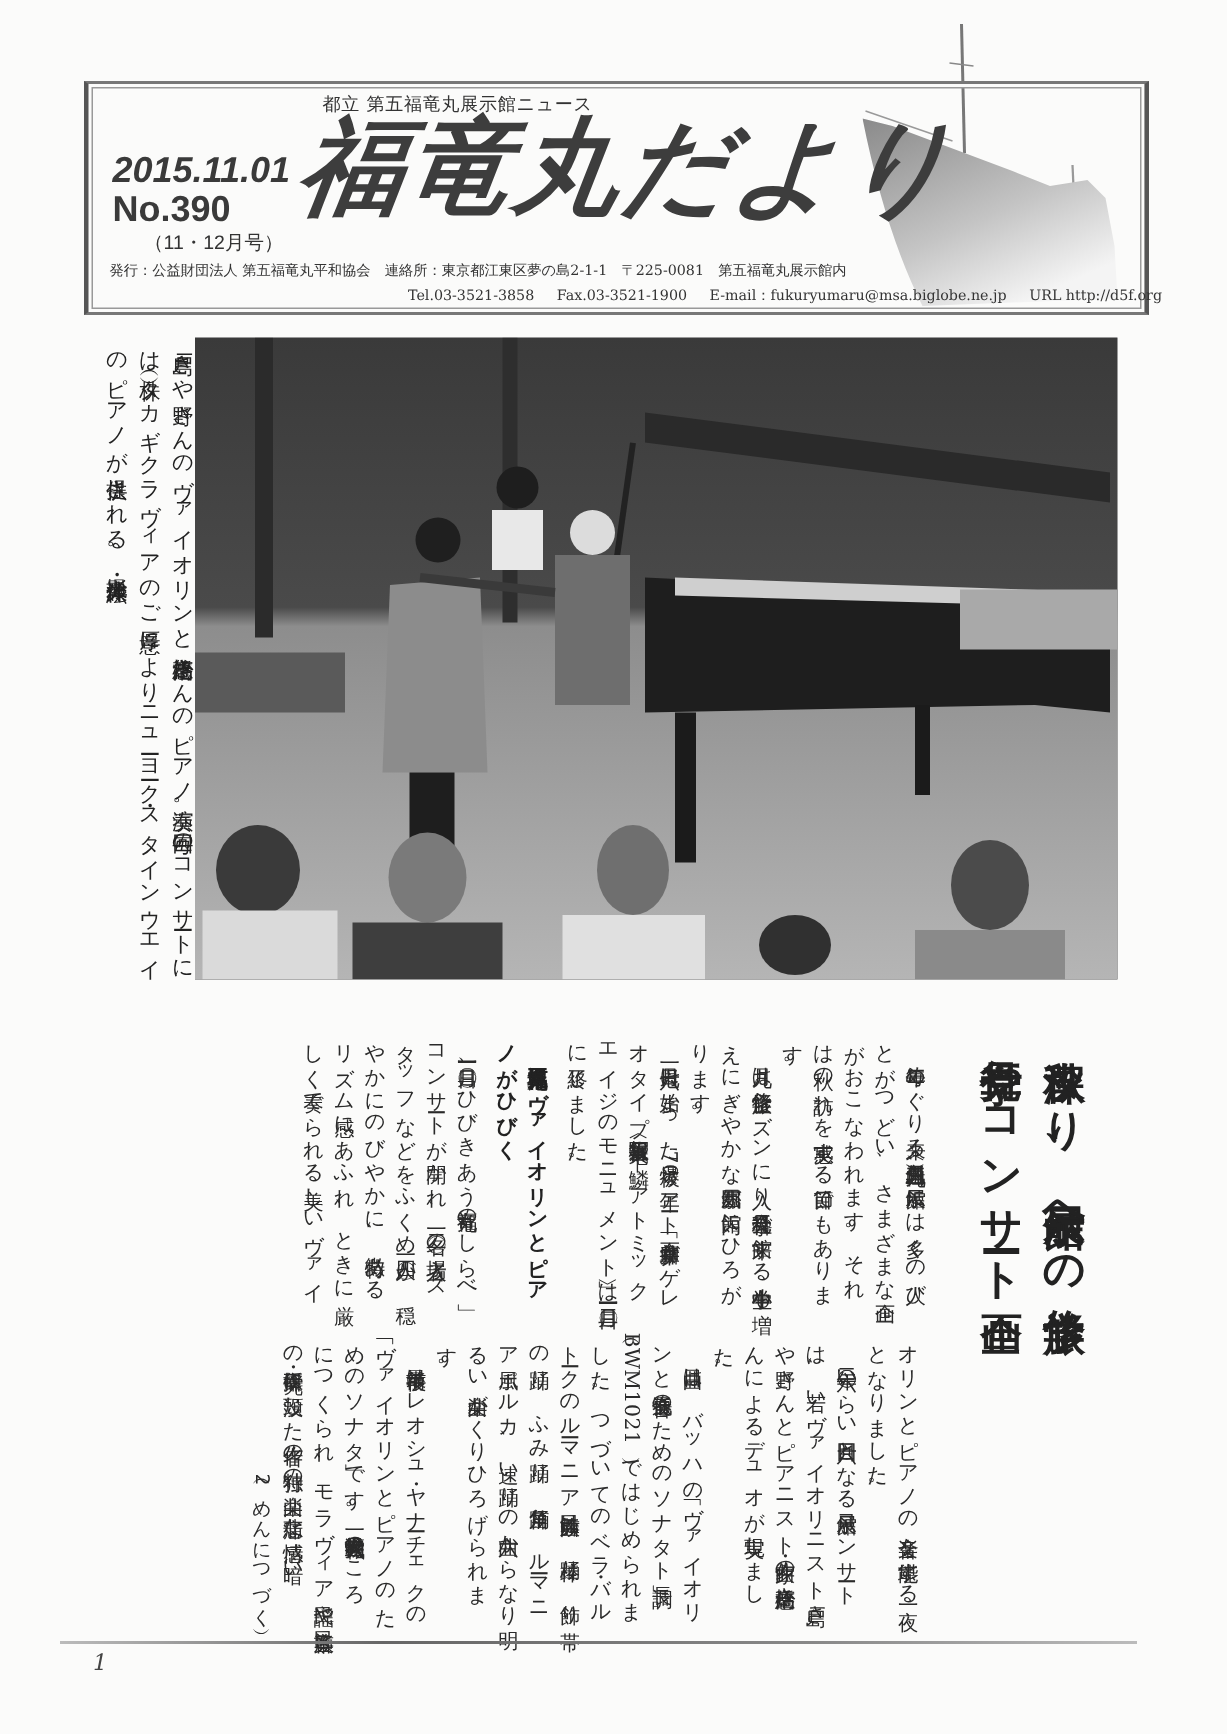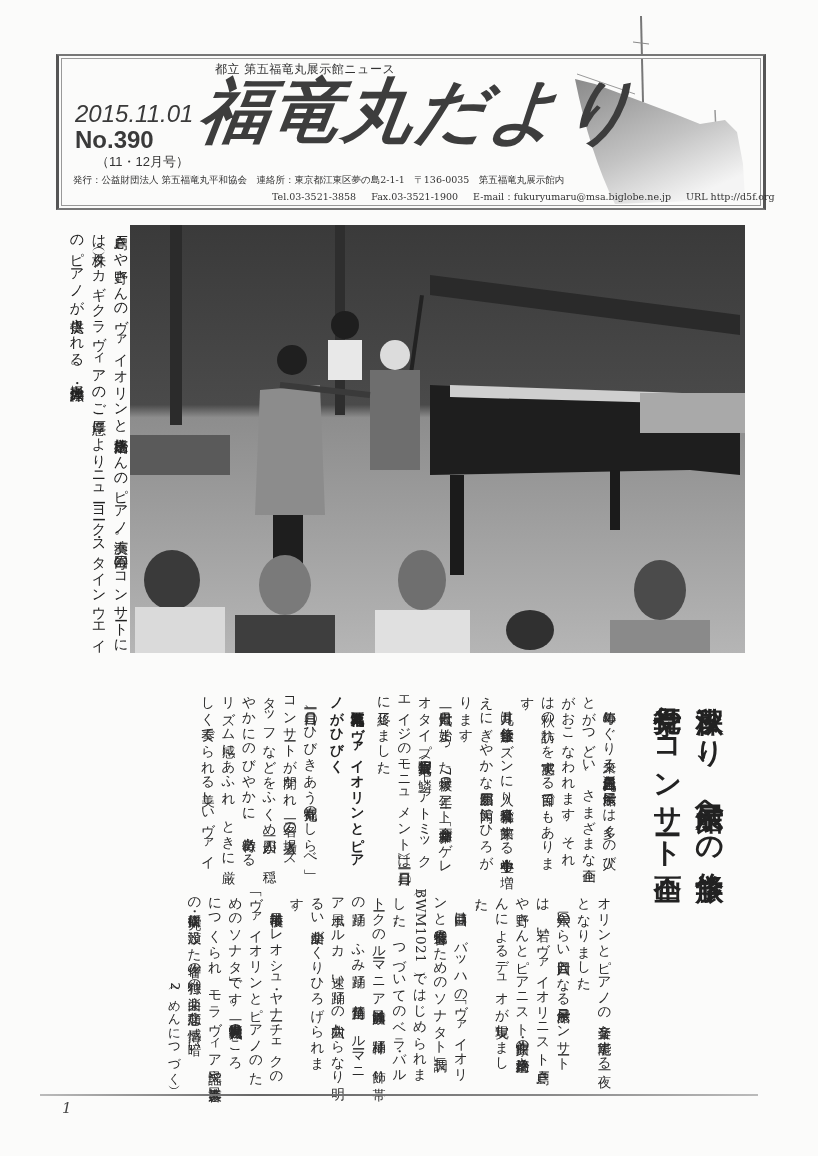--- a/index.html
+++ b/index.html
@@ -25,21 +25,21 @@
   .title {
     position:absolute; left:200px; top:76px;
     font-family:"DejaVu Sans","Liberation Sans",sans-serif;
     font-size:70px; font-weight:bold; font-style:italic;
     letter-spacing:2px; color:#3d3d3d; transform:skewX(-8deg);
     line-height:1;
   }
   .date {
     position:absolute; left:75px; top:102px;
     font-family:"Liberation Sans","DejaVu Sans",sans-serif;
-    font-size:24px; font-weight:normal; font-style:italic; color:#3a3a3a; line-height:1;
+    font-size:24px; font-weight:bold; font-style:italic; color:#3a3a3a; line-height:1;
   }
   .issue-no {
     position:absolute; left:75px; top:128px;
     font-family:"Liberation Sans","DejaVu Sans",sans-serif;
     font-size:24px; font-weight:bold; color:#3a3a3a; line-height:1;
   }
   .issue-months {
     position:absolute; left:96px; top:153px;
     font-family:"Liberation Sans","DejaVu Sans",sans-serif;
     font-size:13px; color:#333;
@@ -107,21 +107,21 @@
   <path d="M0 65 L20 70 L60 85 L100 100 L125 110 L150 106 L162 118 L168 150 L170 185 L40 190 Q15 140 0 65 Z" fill="url(#hull)"></path>
   <path d="M2 60 L60 80" stroke="#999" stroke-width="1" fill="none"></path>
 </svg>
 
 <div class="masthead"></div>
 <div class="kicker">都立 第五福竜丸展示館ニュース</div>
 <div class="title">福竜丸だより</div>
 <div class="date">2015.11.01</div>
 <div class="issue-no">No.390</div>
 <div class="issue-months">（11・12月号）</div>
-<div class="publisher">発行：公益財団法人 第五福竜丸平和協会　連絡所：東京都江東区夢の島2-1-1　〒136-0035　第五福竜丸展示館内</div>
+<div class="publisher">発行：公益財団法人 第五福竜丸平和協会　連絡所：東京都江東区夢の島2-1-1　〒225-0081　第五福竜丸展示館内</div>
 <div class="contact-line">
   <span>Tel.03-3521-3858</span>
   <span>Fax.03-3521-1900</span>
   <span>E-mail：fukuryumaru@msa.biglobe.ne.jp</span>
   <span>URL http://d5f.org</span>
 </div>
 
 <div class="photo">
   <svg width="615" height="428" viewBox="0 0 615 428">
     <defs>

